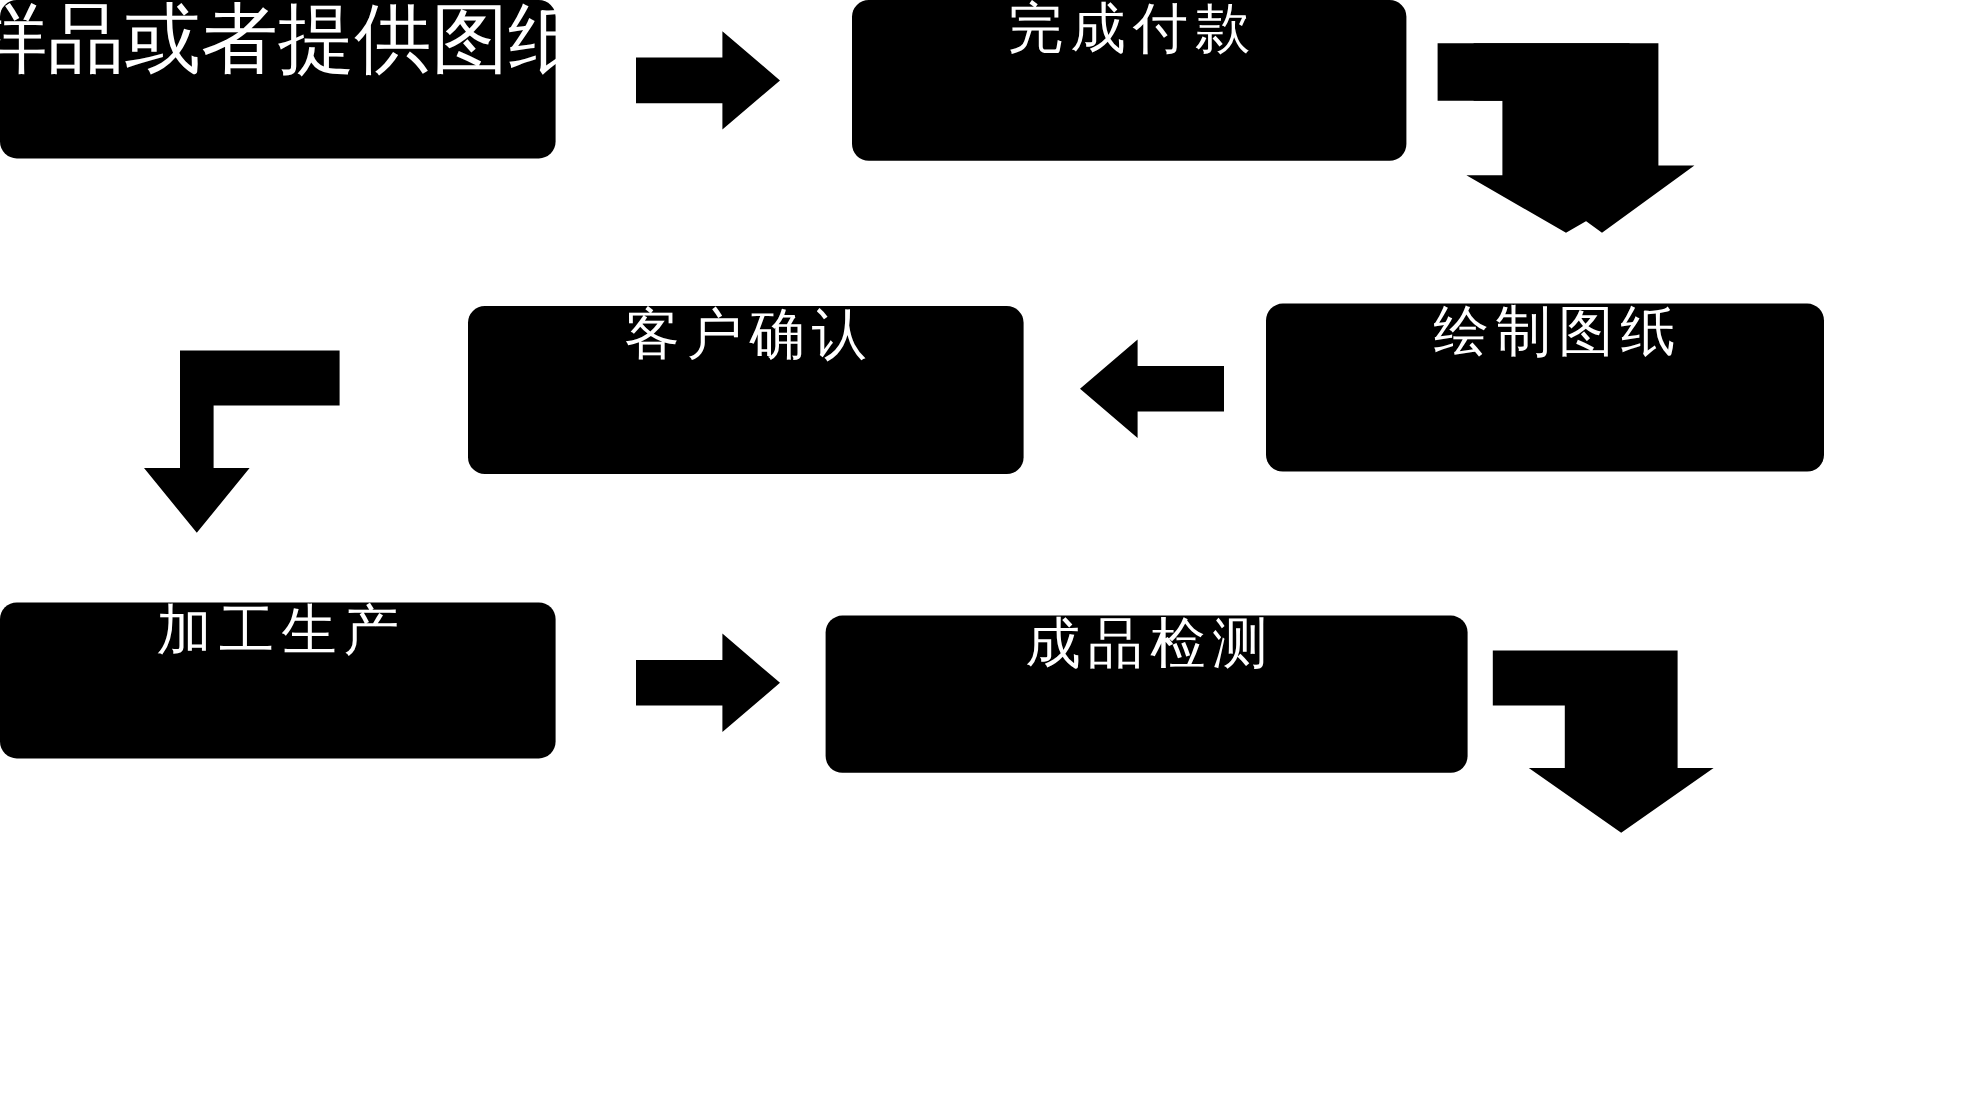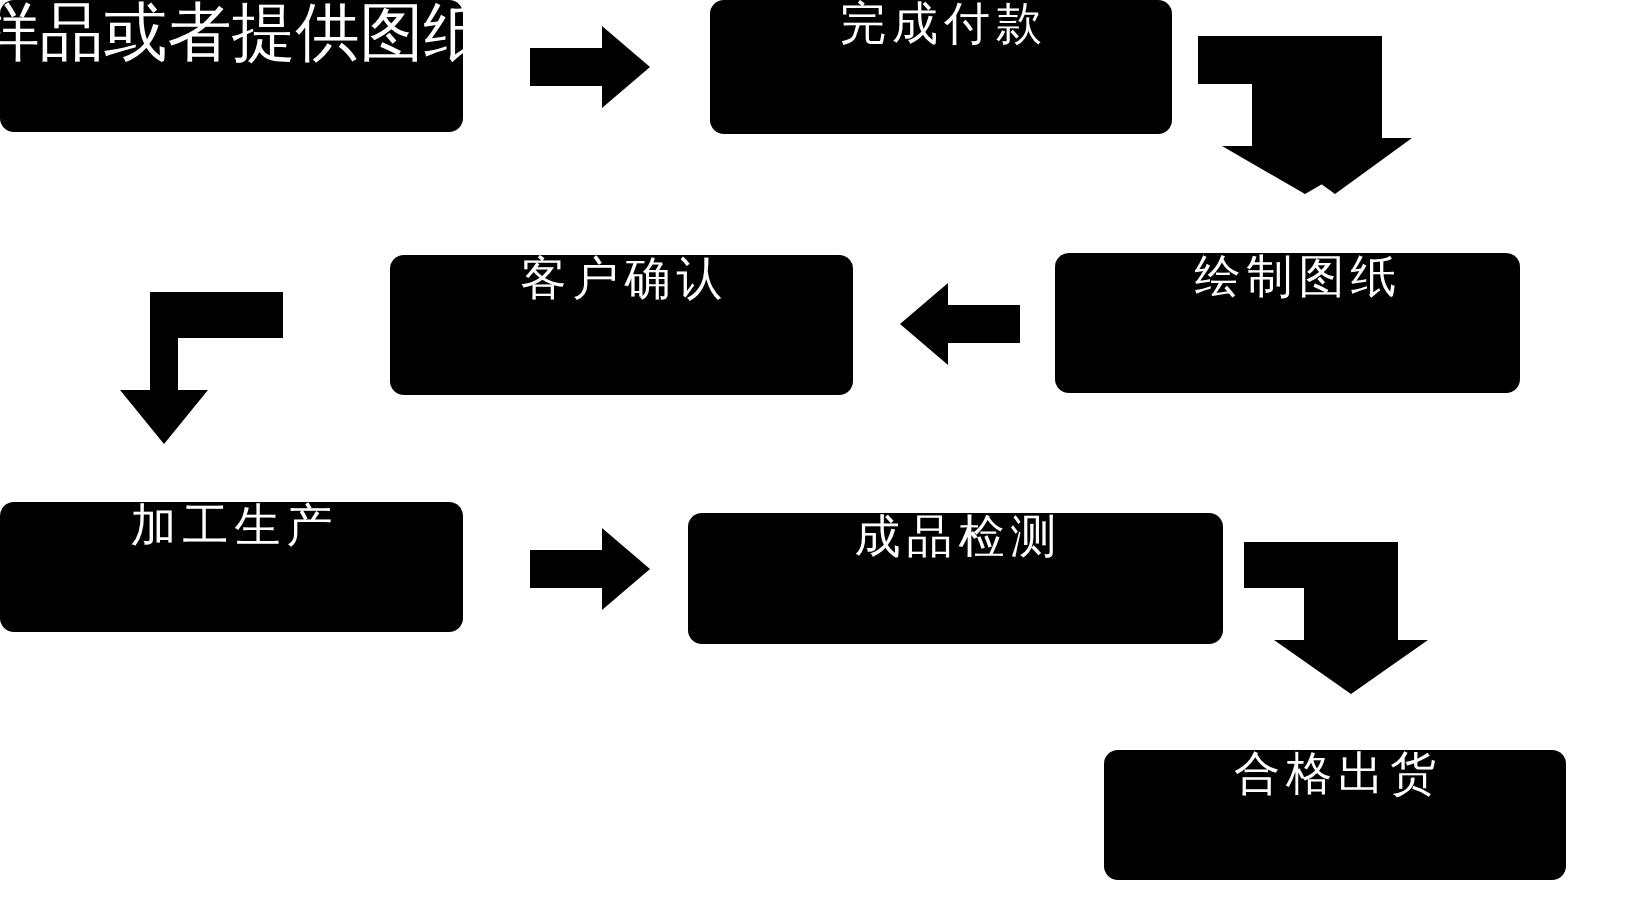--- a/index.html
+++ b/index.html
@@ -122,17 +122,14 @@
   <div class="node" id="node-inspection">
     <span class="node-label">成品检测</span>
   </div>
 
   <div class="arrow" id="arrow-inspection-to-shipment">
     <svg width="165" height="152" viewBox="0 0 165 152" aria-hidden="true">
       <polygon points="0,0 154,0 154,98 184,98 107,152 30,98 60,98 60,46 0,46" fill="#000000"></polygon>
     </svg>
   </div>
 
-  <div class="node" id="node-shipment">
-    <span class="node-label">合格出货</span>
-  </div>
 
 </div>
 
 </body></html>

